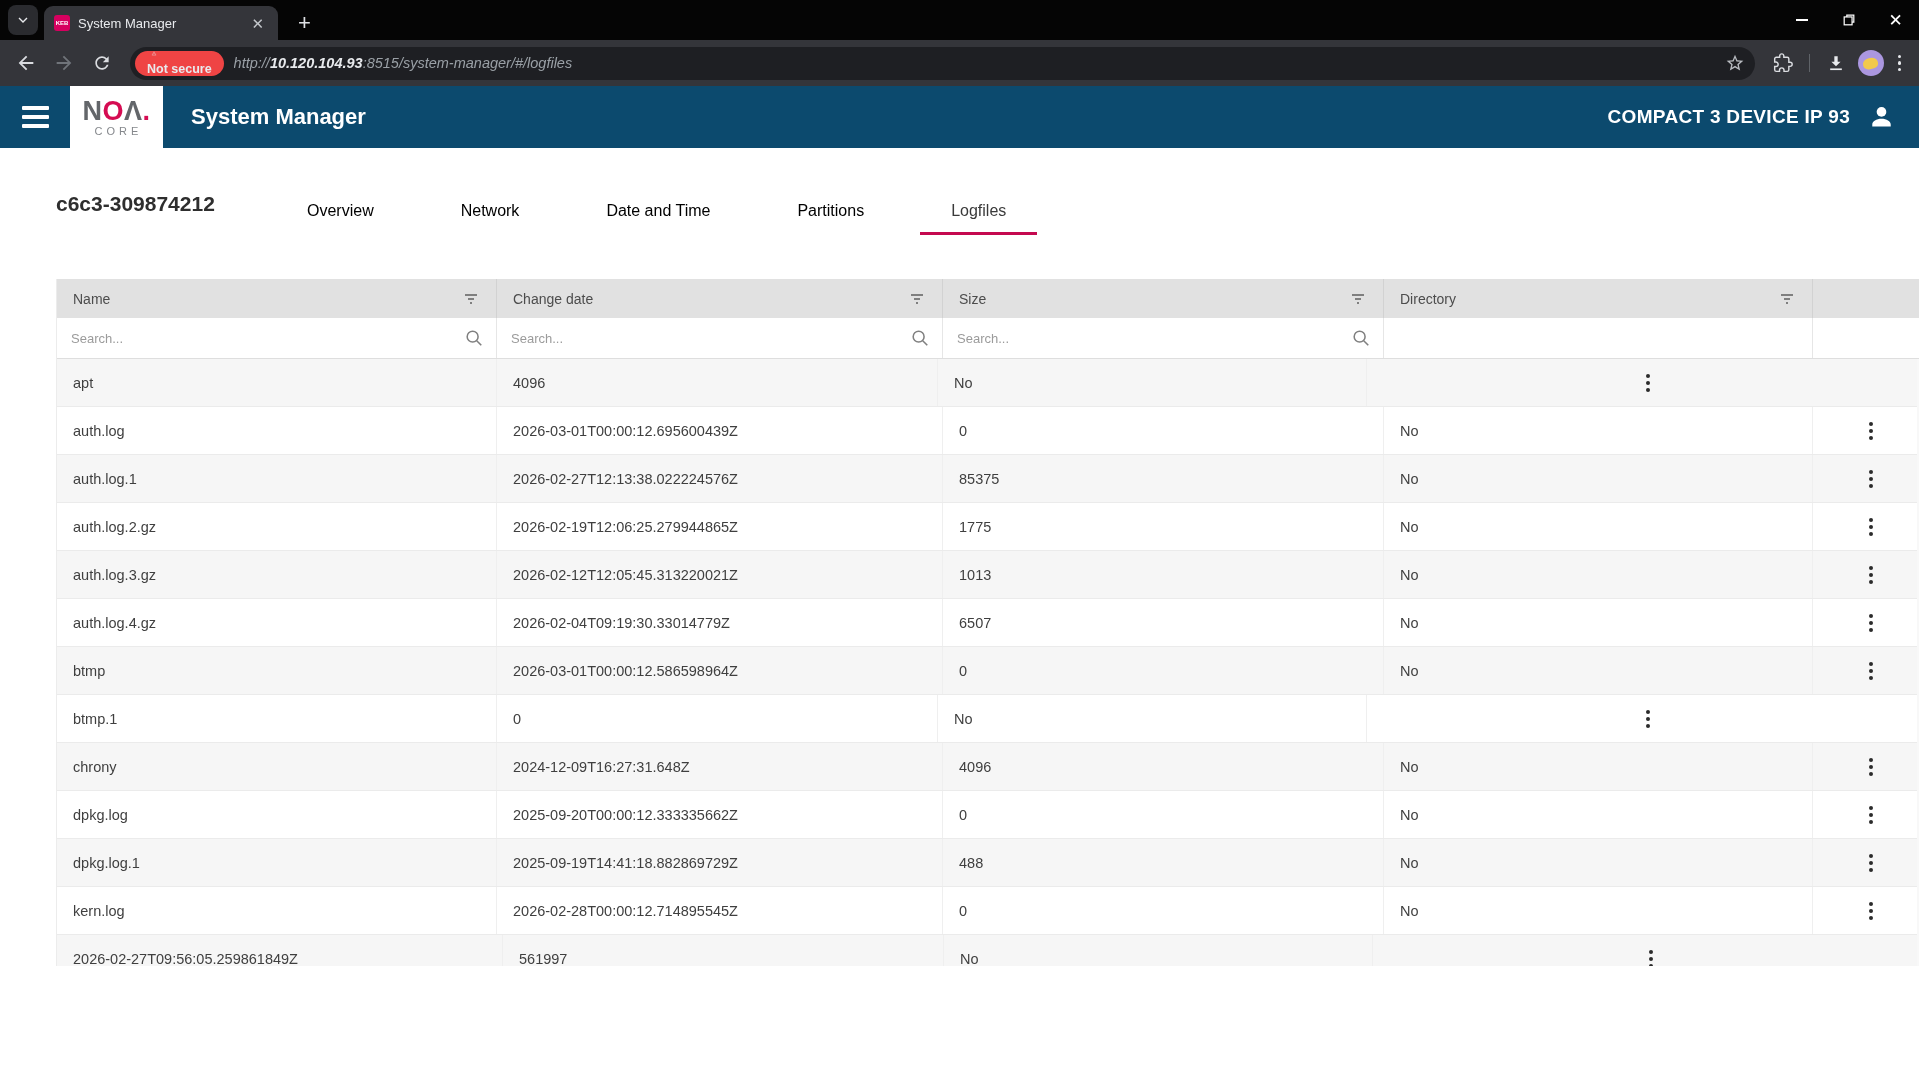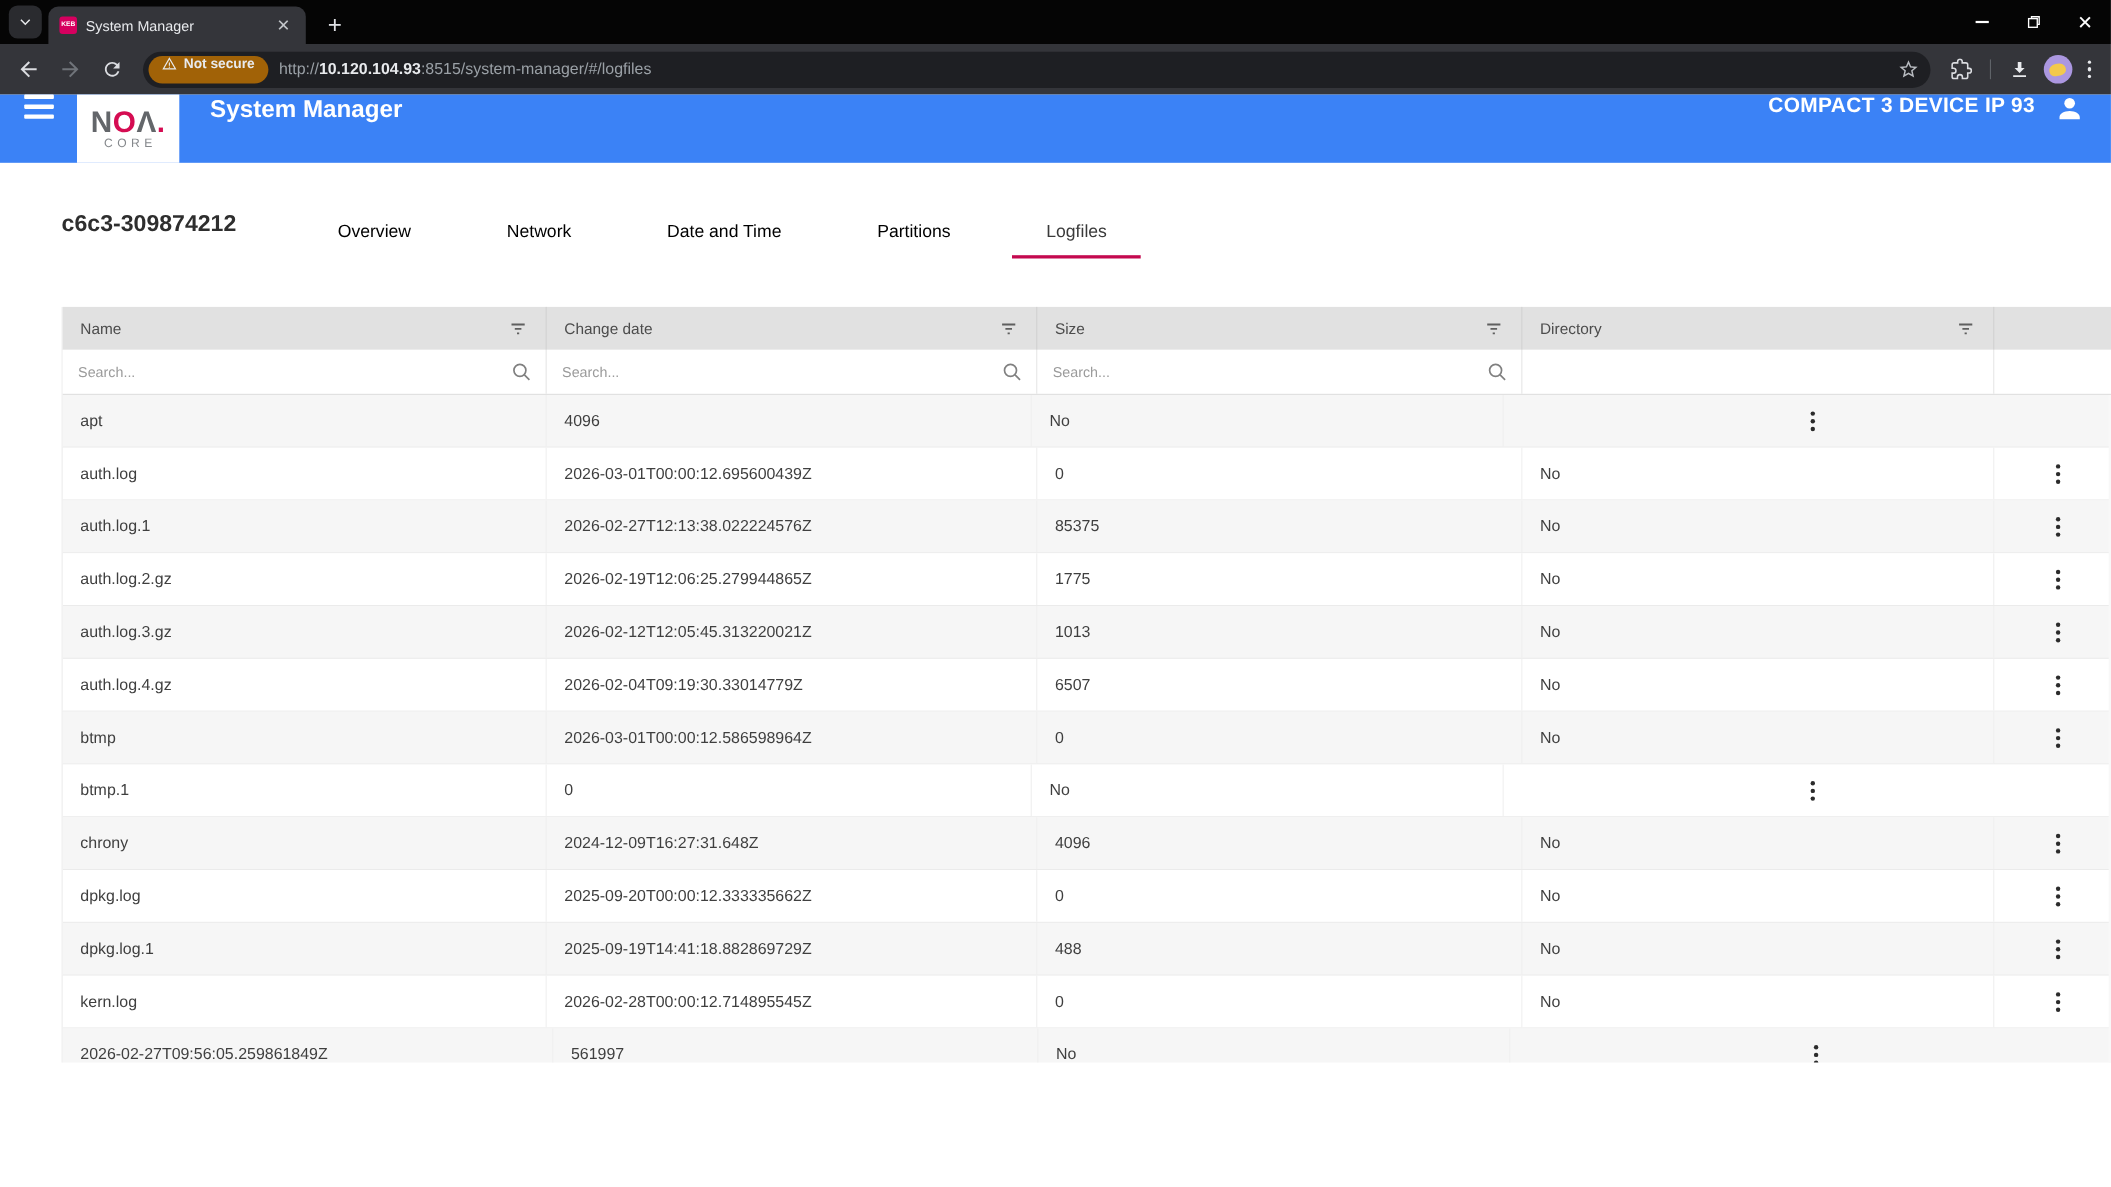--- a/index.html
+++ b/index.html
@@ -19,34 +19,34 @@
   .newtab-btn { color:#dfe1e5; font-size:22px; font-weight:300; margin:0 0 4px 14px; padding:0 6px; }
   .win-controls { position:absolute; right:0; top:0; height:40px; display:flex; }
   .win-btn { width:47px; height:40px; display:flex; align-items:center; justify-content:center; color:#fff; }
   .min-glyph { width:12px; height:2px; background:#fff; }
   .close-glyph { font-size:17px; line-height:1; color:#fff; }
 
   .toolbar { height:46px; background:#34353a; display:flex; align-items:center; padding:0 10px; gap:6px; }
   .nav-btn { width:32px; height:32px; display:flex; align-items:center; justify-content:center; border-radius:50%; }
   .addressbar { flex:1; height:33px; background:#1e1f23; border-radius:17px; display:flex;
                 align-items:center; padding:0 10px 0 5px; gap:10px; margin:0 6px; }
-  .sec-chip { height:25px; background:#a16207; border-radius:13px; display:flex; align-items:flex-start;
-              gap:6px; padding:0 12px; color:#e8eaed; font-size:12.5px; font-weight:700; white-space:nowrap; }
-  .url { font-size:14.5px; color:#9aa0a6; white-space:nowrap; overflow:hidden; flex:1; }
+  .sec-chip { height:25px; background:#ef4444; border-radius:13px; display:flex; align-items:flex-start;
+              gap:6px; padding:0 12px; color:#e8eaed; font-size:12.5px; font-weight:700; white-space:nowrap;flex-direction:column; }
+  .url { font-size:14.5px; color:#9aa0a6; white-space:nowrap; overflow:hidden; flex:1;font-style:italic; }
   .url b { color:#e8eaed; font-weight:700; }
   .bar-star { margin-left:auto; display:flex; align-items:center; }
   .tool-sep { width:1px; height:18px; background:#5f6368; margin:0 4px; }
   .avatar { width:26px; height:26px; border-radius:50%; background:#ab97e0; display:flex;
             align-items:center; justify-content:center; }
   .cheese { width:15px; height:11px; background:#f2c94c; border-radius:45% 45% 40% 40%; transform:rotate(-12deg); }
   .kebab-light { display:flex; flex-direction:column; gap:3px; padding:4px 8px; }
   .kebab-light i { width:3.5px; height:3.5px; border-radius:50%; background:#e8eaed; }
 
   
-  .appheader { height:62px; background:#3b82f6; display:flex; align-items:flex-start; }
+  .appheader { height:62px; background:#0c4a6e; display:flex; align-items:center; }
   .hamburger { width:70px; display:flex; flex-direction:column; align-items:center; gap:5px; }
   .hamburger i { width:27px; height:4px; background:#fff; border-radius:1px; }
   .logobox { width:93px; height:62px; background:#fff; display:flex; flex-direction:column;
              align-items:center; justify-content:center; line-height:1; }
   .noa { font-size:27px; font-weight:800; letter-spacing:0.5px; }
   .noa .g { color:#63666a; } .noa .p { color:#d50c52; }
   .core { font-size:11px; color:#85888c; letter-spacing:4px; margin:1px 0 0 4px; }
   .apptitle { color:#fff; font-size:22px; font-weight:700; margin-left:28px; }
   .devlabel { margin-left:auto; color:#fff; font-size:19px; font-weight:700; letter-spacing:0.3px; }
   .person-btn { margin:0 24px 0 18px; display:flex; align-items:center; }

